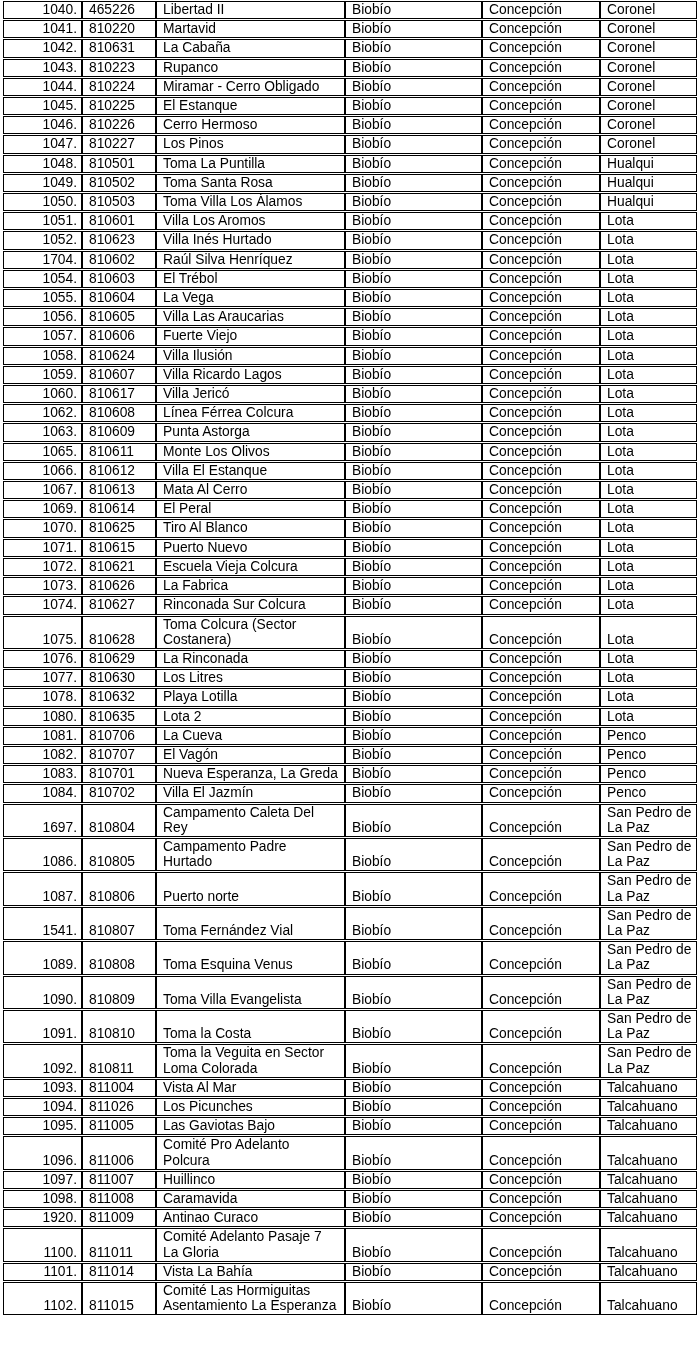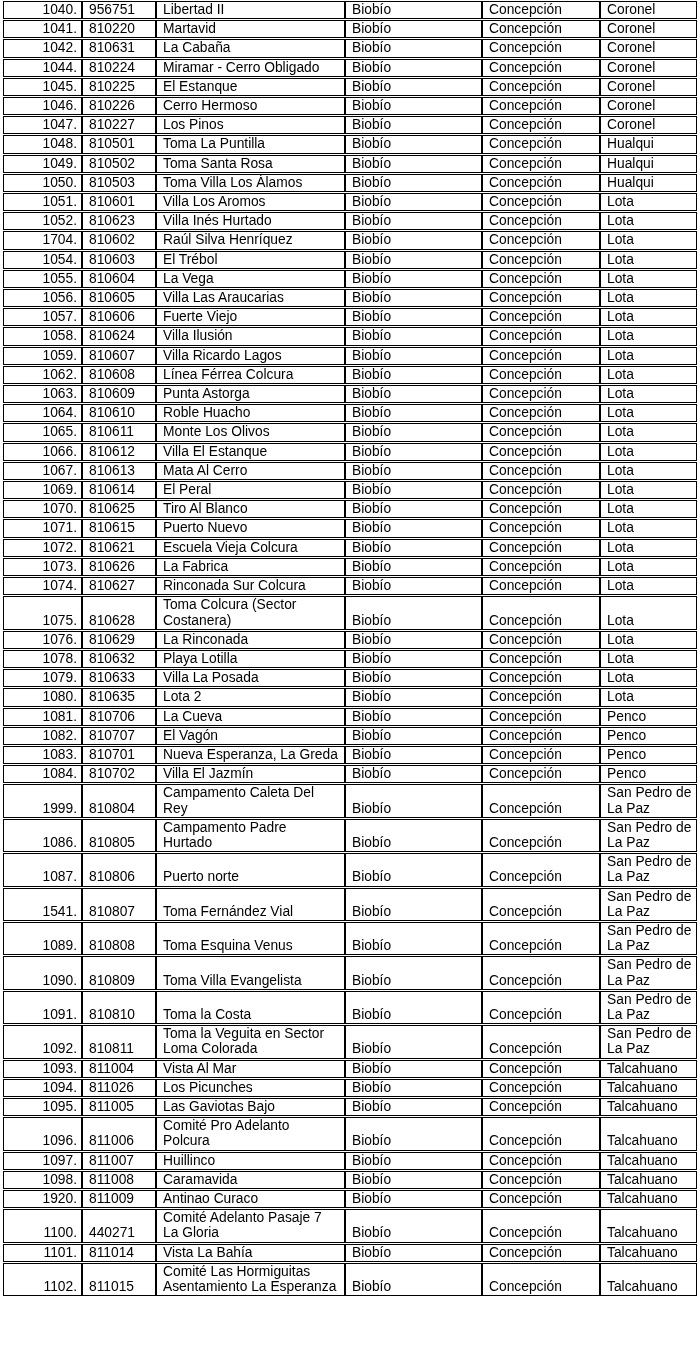--- a/index.html
+++ b/index.html
@@ -56,21 +56,21 @@
       <col style="width:79px">
       <col style="width:74px">
       <col style="width:189px">
       <col style="width:137px">
       <col style="width:118px">
       <col style="width:97px">
     </colgroup>
     <tbody>
         <tr>
           <td class="col-num">1040.</td>
-          <td class="col-code">956751</td>
+          <td class="col-code">465226</td>
           <td class="col-name">Libertad II</td>
           <td class="col-region">Biobío</td>
           <td class="col-province">Concepción</td>
           <td class="col-commune">Coronel</td>
         </tr>
         <tr>
           <td class="col-num">1041.</td>
           <td class="col-code">810220</td>
           <td class="col-name">Martavid</td>
           <td class="col-region">Biobío</td>
@@ -79,20 +79,28 @@
         </tr>
         <tr>
           <td class="col-num">1042.</td>
           <td class="col-code">810631</td>
           <td class="col-name">La Cabaña</td>
           <td class="col-region">Biobío</td>
           <td class="col-province">Concepción</td>
           <td class="col-commune">Coronel</td>
         </tr>
         <tr>
+          <td class="col-num">1043.</td>
+          <td class="col-code">810223</td>
+          <td class="col-name">Rupanco</td>
+          <td class="col-region">Biobío</td>
+          <td class="col-province">Concepción</td>
+          <td class="col-commune">Coronel</td>
+        </tr>
+        <tr>
           <td class="col-num">1044.</td>
           <td class="col-code">810224</td>
           <td class="col-name">Miramar - Cerro Obligado</td>
           <td class="col-region">Biobío</td>
           <td class="col-province">Concepción</td>
           <td class="col-commune">Coronel</td>
         </tr>
         <tr>
           <td class="col-num">1045.</td>
           <td class="col-code">810225</td>
@@ -207,39 +215,39 @@
         </tr>
         <tr>
           <td class="col-num">1059.</td>
           <td class="col-code">810607</td>
           <td class="col-name">Villa Ricardo Lagos</td>
           <td class="col-region">Biobío</td>
           <td class="col-province">Concepción</td>
           <td class="col-commune">Lota</td>
         </tr>
         <tr>
+          <td class="col-num">1060.</td>
+          <td class="col-code">810617</td>
+          <td class="col-name">Villa Jericó</td>
+          <td class="col-region">Biobío</td>
+          <td class="col-province">Concepción</td>
+          <td class="col-commune">Lota</td>
+        </tr>
+        <tr>
           <td class="col-num">1062.</td>
           <td class="col-code">810608</td>
           <td class="col-name">Línea Férrea Colcura</td>
           <td class="col-region">Biobío</td>
           <td class="col-province">Concepción</td>
           <td class="col-commune">Lota</td>
         </tr>
         <tr>
           <td class="col-num">1063.</td>
           <td class="col-code">810609</td>
           <td class="col-name">Punta Astorga</td>
-          <td class="col-region">Biobío</td>
-          <td class="col-province">Concepción</td>
-          <td class="col-commune">Lota</td>
-        </tr>
-        <tr>
-          <td class="col-num">1064.</td>
-          <td class="col-code">810610</td>
-          <td class="col-name">Roble Huacho</td>
           <td class="col-region">Biobío</td>
           <td class="col-province">Concepción</td>
           <td class="col-commune">Lota</td>
         </tr>
         <tr>
           <td class="col-num">1065.</td>
           <td class="col-code">810611</td>
           <td class="col-name">Monte Los Olivos</td>
           <td class="col-region">Biobío</td>
           <td class="col-province">Concepción</td>
@@ -320,36 +328,36 @@
         </tr>
         <tr>
           <td class="col-num">1076.</td>
           <td class="col-code">810629</td>
           <td class="col-name">La Rinconada</td>
           <td class="col-region">Biobío</td>
           <td class="col-province">Concepción</td>
           <td class="col-commune">Lota</td>
         </tr>
         <tr>
+          <td class="col-num">1077.</td>
+          <td class="col-code">810630</td>
+          <td class="col-name">Los Litres</td>
+          <td class="col-region">Biobío</td>
+          <td class="col-province">Concepción</td>
+          <td class="col-commune">Lota</td>
+        </tr>
+        <tr>
           <td class="col-num">1078.</td>
           <td class="col-code">810632</td>
           <td class="col-name">Playa Lotilla</td>
           <td class="col-region">Biobío</td>
           <td class="col-province">Concepción</td>
           <td class="col-commune">Lota</td>
         </tr>
         <tr>
-          <td class="col-num">1079.</td>
-          <td class="col-code">810633</td>
-          <td class="col-name">Villa La Posada</td>
-          <td class="col-region">Biobío</td>
-          <td class="col-province">Concepción</td>
-          <td class="col-commune">Lota</td>
-        </tr>
-        <tr>
           <td class="col-num">1080.</td>
           <td class="col-code">810635</td>
           <td class="col-name">Lota 2</td>
           <td class="col-region">Biobío</td>
           <td class="col-province">Concepción</td>
           <td class="col-commune">Lota</td>
         </tr>
         <tr>
           <td class="col-num">1081.</td>
           <td class="col-code">810706</td>
@@ -376,21 +384,21 @@
         </tr>
         <tr>
           <td class="col-num">1084.</td>
           <td class="col-code">810702</td>
           <td class="col-name">Villa El Jazmín</td>
           <td class="col-region">Biobío</td>
           <td class="col-province">Concepción</td>
           <td class="col-commune">Penco</td>
         </tr>
         <tr>
-          <td class="col-num">1999.</td>
+          <td class="col-num">1697.</td>
           <td class="col-code">810804</td>
           <td class="col-name">Campamento Caleta Del
 Rey</td>
           <td class="col-region">Biobío</td>
           <td class="col-province">Concepción</td>
           <td class="col-commune">San Pedro de
 La Paz</td>
         </tr>
         <tr>
           <td class="col-num">1086.</td>
@@ -509,21 +517,21 @@
         <tr>
           <td class="col-num">1920.</td>
           <td class="col-code">811009</td>
           <td class="col-name">Antinao Curaco</td>
           <td class="col-region">Biobío</td>
           <td class="col-province">Concepción</td>
           <td class="col-commune">Talcahuano</td>
         </tr>
         <tr>
           <td class="col-num">1100.</td>
-          <td class="col-code">440271</td>
+          <td class="col-code">811011</td>
           <td class="col-name">Comité Adelanto Pasaje 7
 La Gloria</td>
           <td class="col-region">Biobío</td>
           <td class="col-province">Concepción</td>
           <td class="col-commune">Talcahuano</td>
         </tr>
         <tr>
           <td class="col-num">1101.</td>
           <td class="col-code">811014</td>
           <td class="col-name">Vista La Bahía</td>

